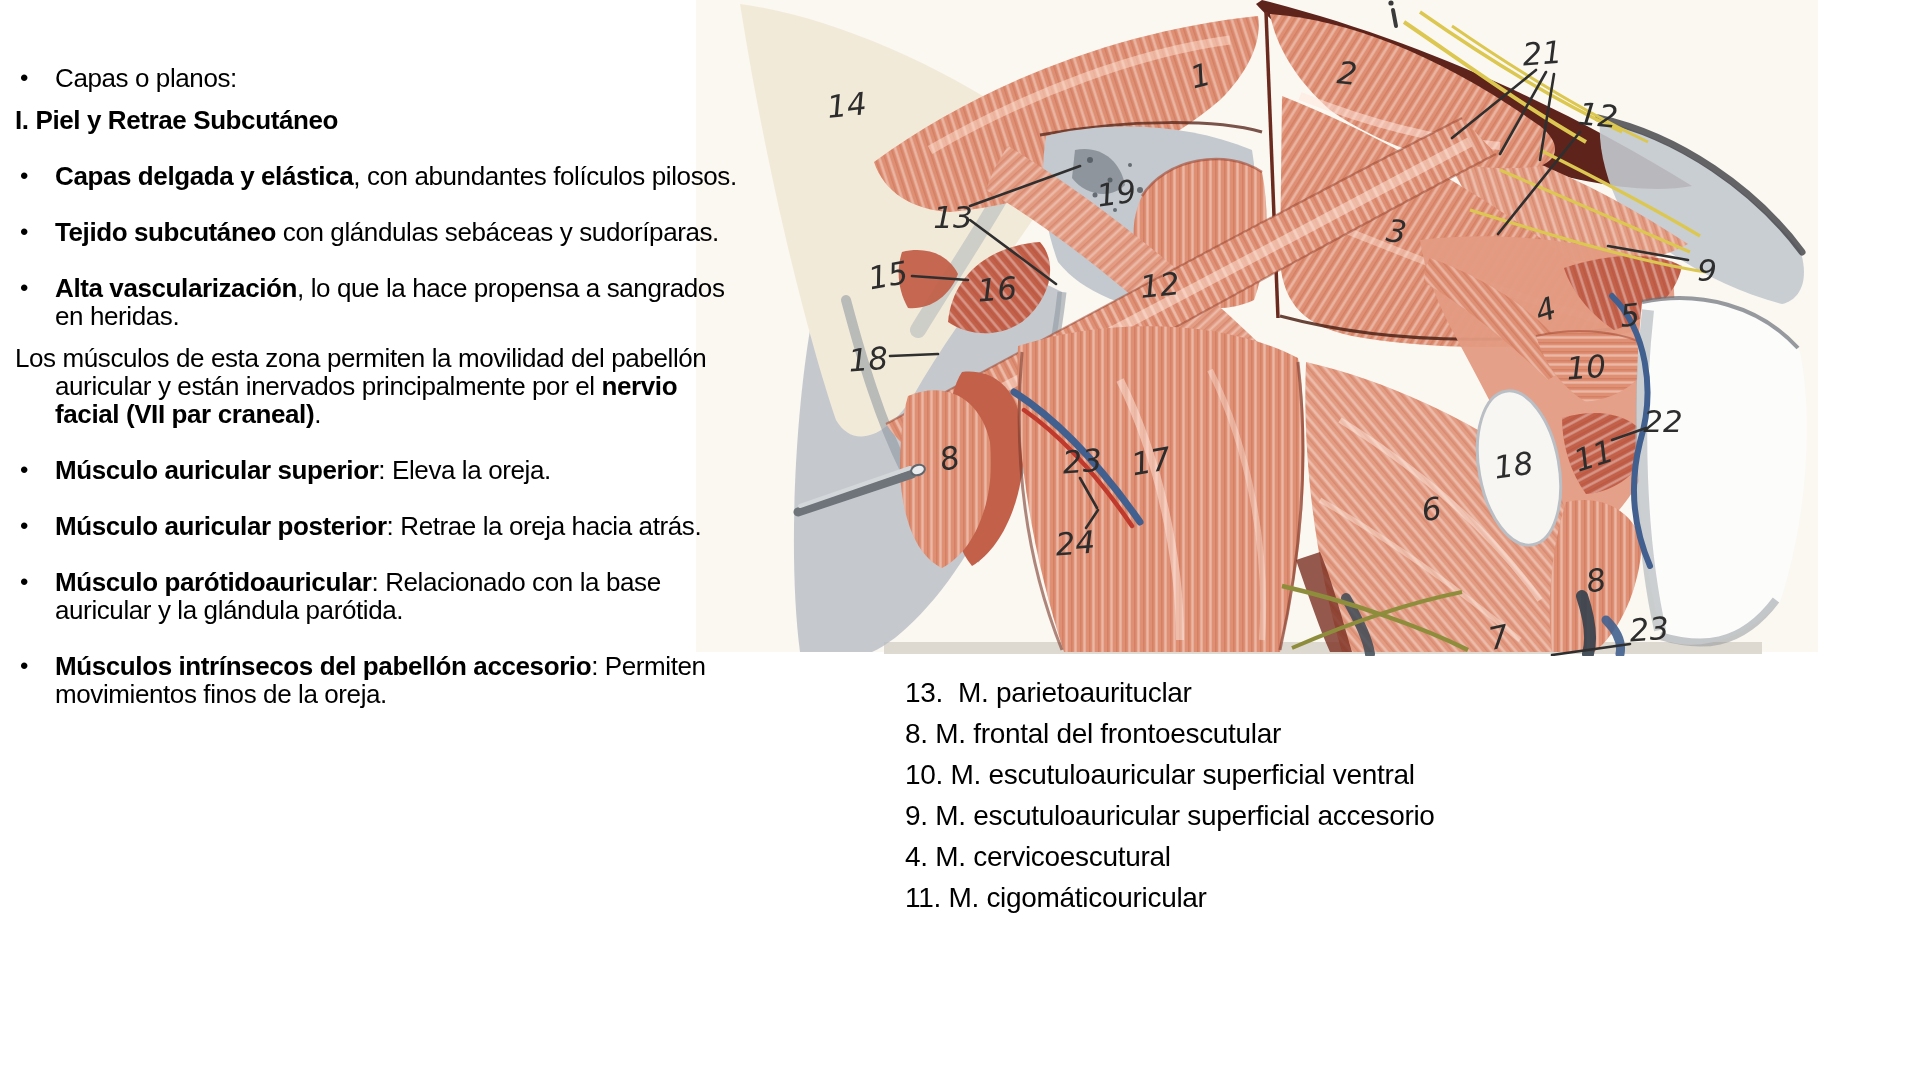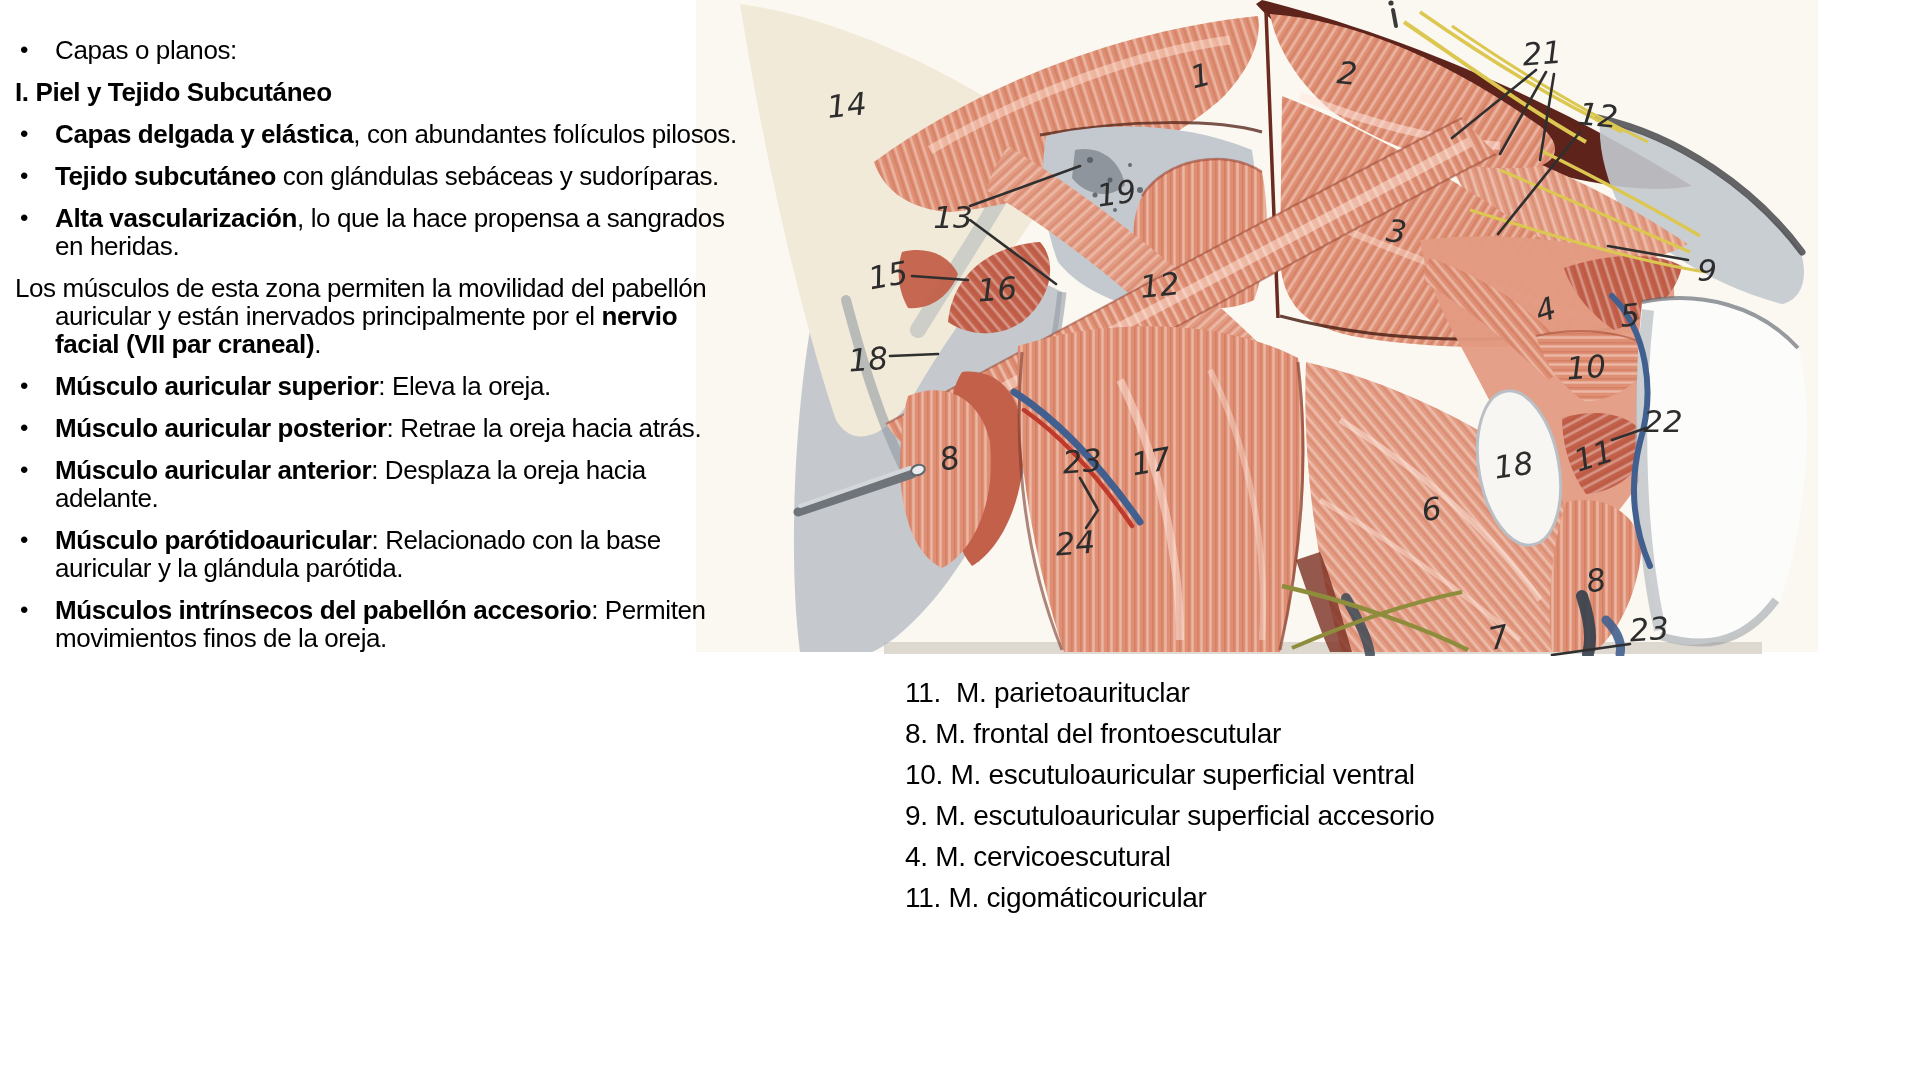--- a/index.html
+++ b/index.html
@@ -14,21 +14,21 @@
     --maroon:#5e241c; --muscle1:#df8f73; --muscle2:#e39b82; --muscle3:#c2604a;
     --nerve:#dcc751; --olive:#8e8d3c; --vein:#41608f; --artery:#bf3a2c;
     --outline:#6b2a1e; --labelink:#2d2d2d;
   }
   .figure-wrap{position:absolute;left:0;top:0;width:1920px;height:656px;z-index:1;}
   .text-col{
     position:absolute;left:15px;top:36px;width:745px;z-index:3;
     font-size:26px;line-height:28px;letter-spacing:-0.4px;
   }
   .block{white-space:pre-wrap;margin:0 0 14px 0;}
-  .block.bullet{position:relative;padding-left:40px;}
+  .block.bullet{position:relative;padding-left:40px;margin-top:28px;}
   .block.bullet::before{content:"\2022";position:absolute;left:5px;top:0px;font-size:24px;}
   .block.heading{font-weight:bold;}
   .block.para{padding-left:40px;text-indent:-40px;}
   .b{font-weight:bold;}
   .legend{
     position:absolute;left:905px;top:672px;z-index:3;
     font-size:28px;line-height:41px;letter-spacing:-0.3px;
   }
   .legend-item{white-space:pre;}
   .fig-num{
@@ -308,38 +308,36 @@
         <text x="1076" y="554" transform="rotate(-4 1076 554)" class="fig-num">24</text>
         <text x="1598" y="591" transform="rotate(-10 1598 591)" class="fig-num">8</text>
         <text x="1650" y="640" transform="rotate(-4 1650 640)" class="fig-num">23</text>
         <text x="1501" y="648" transform="rotate(-12 1501 648)" class="fig-num">7</text>
       </g>
 </svg>
 </div>
 
 <div class="text-col">
   <div class="block bullet"><span>Capas o planos:</span></div>
-  <div class="block heading"><span>I. Piel y Tejido Subcutáneo</span></div>
+  <div class="block heading"><span>I. Piel y Retrae Subcutáneo</span></div>
   <div class="block bullet"><span class="b">Capas delgada y elástica</span><span>, con abundantes folículos pilosos.</span></div>
   <div class="block bullet"><span class="b">Tejido subcutáneo</span><span> con glándulas sebáceas y sudoríparas.</span></div>
   <div class="block bullet"><span class="b">Alta vascularización</span><span>, lo que la hace propensa a sangrados
 en heridas.</span></div>
   <div class="block para"><span>Los músculos de esta zona permiten la movilidad del pabellón
 auricular y están inervados principalmente por el </span><span class="b">nervio
 facial (VII par craneal)</span><span>.</span></div>
   <div class="block bullet"><span class="b">Músculo auricular superior</span><span>: Eleva la oreja.</span></div>
   <div class="block bullet"><span class="b">Músculo auricular posterior</span><span>: Retrae la oreja hacia atrás.</span></div>
-  <div class="block bullet"><span class="b">Músculo auricular anterior</span><span>: Desplaza la oreja hacia
-adelante.</span></div>
   <div class="block bullet"><span class="b">Músculo parótidoauricular</span><span>: Relacionado con la base
 auricular y la glándula parótida.</span></div>
   <div class="block bullet"><span class="b">Músculos intrínsecos del pabellón accesorio</span><span>: Permiten
 movimientos finos de la oreja.</span></div>
 </div>
 
 <div class="legend">
-  <div class="legend-item">11.  M. parietoaurituclar</div>
+  <div class="legend-item">13.  M. parietoaurituclar</div>
   <div class="legend-item">8. M. frontal del frontoescutular</div>
   <div class="legend-item">10. M. escutuloauricular superficial ventral</div>
   <div class="legend-item">9. M. escutuloauricular superficial accesorio</div>
   <div class="legend-item">4. M. cervicoescutural</div>
   <div class="legend-item">11. M. cigomáticouricular</div>
 </div>
 
 </body></html>

